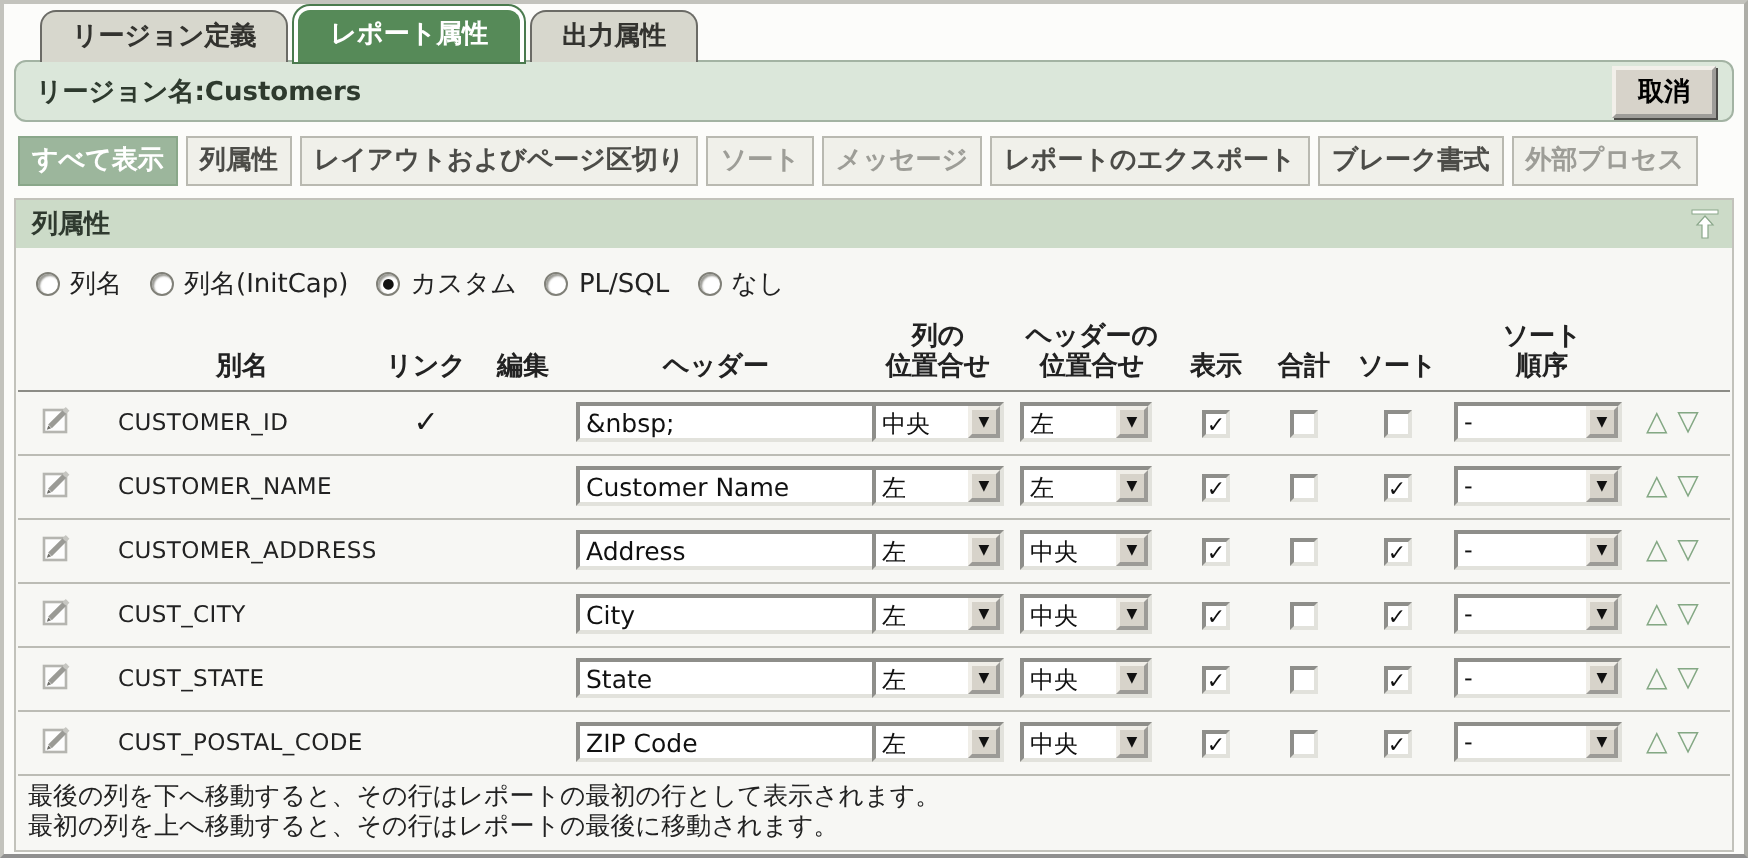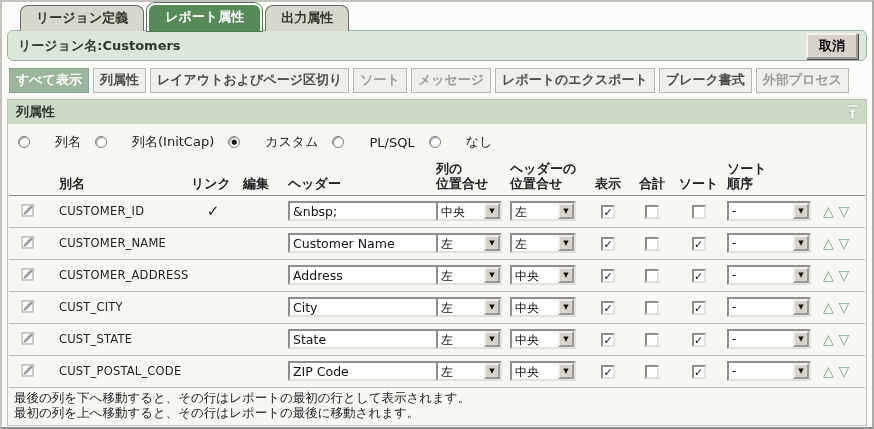--- a/index.html
+++ b/index.html
@@ -54,33 +54,33 @@
   .section-header {
     height:24px; background:#ccdbc8; padding:0 6px 0 8px;
     display:flex; align-items:center; justify-content:space-between;
   }
   .section-title { font-size:13px; font-weight:bold; color:#2f3a2f; }
   .totop { display:inline-flex; cursor:pointer; }
 
   
   .headertype-row { display:flex; align-items:center; padding:9px 10px 7px 10px; font-size:13px; color:#333; }
   .item-label { text-decoration:underline; color:#3a3a36; margin-right:10px; cursor:pointer; }
-  .radio-opt { display:inline-flex; align-items:center; margin-right:14px; cursor:pointer;gap:20px; }
+  .radio-opt { display:inline-flex; align-items:center; margin-right:14px; cursor:pointer; }
   .radio {
     width:12px; height:12px; border-radius:50%; background:#fff;
     border:1px solid #808078; box-shadow:inset 1px 1px 1px #9a9a94;
     display:inline-flex; align-items:center; justify-content:center;
     font-size:7px; line-height:7px; color:#111; margin-right:5px;
   }
   .radio-label { color:#222; }
 
   
   table.cols { width:calc(100% - 2px); margin:2px 1px 0 1px; border-collapse:collapse; table-layout:fixed; }
   th {
-    font-size:13px; font-weight:bold; color:#222; text-align:left;
+    font-size:13px; font-weight:bold; color:#222; text-align:center;
     vertical-align:bottom; padding:2px 4px 3px; border-bottom:1px solid #8c8c86; line-height:1.15;
     white-space:nowrap;
   }
   th.c, td.c { text-align:center; }
   td { height:32px; vertical-align:middle; padding:0 4px; border-bottom:1px solid #bcbcb5; font-size:12px; color:#222; }
   td.alias { font-size:11.5px; letter-spacing:.2px; }
   td.linkcol { font-size:15px; font-weight:bold; text-align:center; color:#1c1c1c; }
   tr:last-child td { border-bottom:1px solid #bcbcb5; }
 
   .edit-icon { display:inline-block; cursor:pointer; margin-left:6px; }

